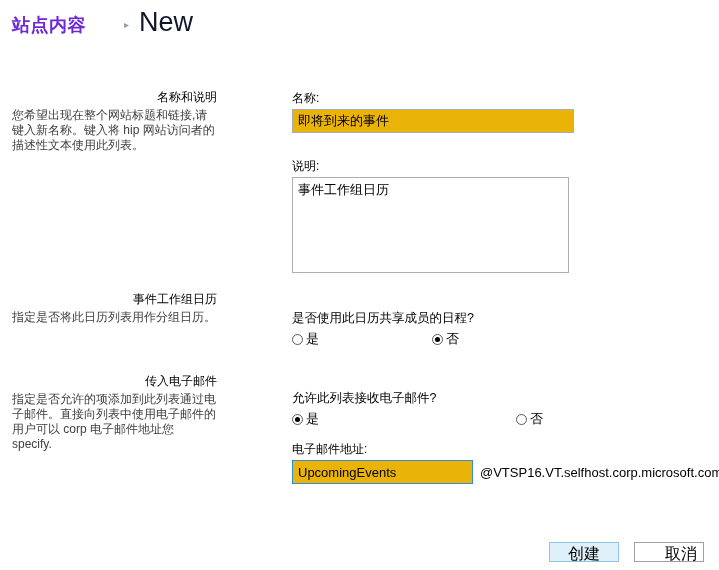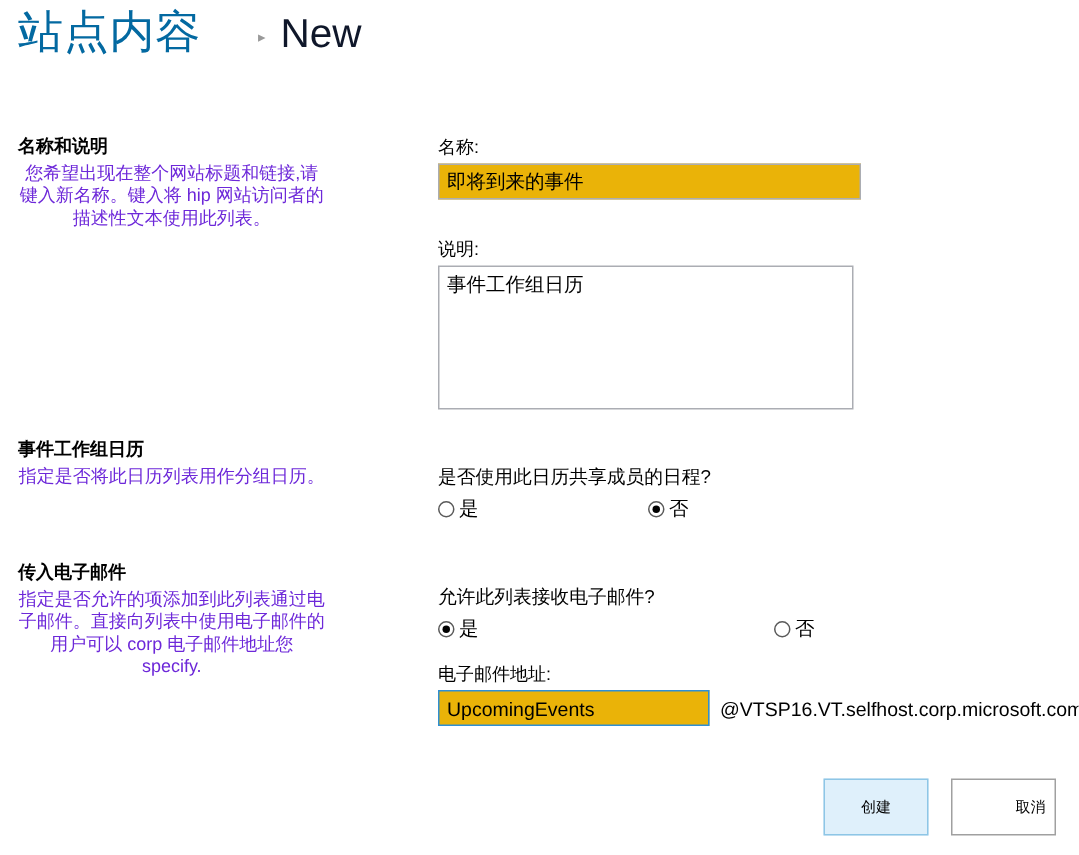--- a/index.html
+++ b/index.html
@@ -20,23 +20,23 @@
   
   #breadcrumb {
     position: absolute;
     left: 12px;
     top: 6px;
     height: 48px;
     display: flex;
     align-items: baseline;
   }
   #site-title {
-    font-size: 30px;
-    font-weight: normal;
-    color: #0369a1;
+    font-size: 18px;
+    font-weight: bold;
+    color: #6d28d9;
     letter-spacing: 0.5px;
     line-height: 32px;
   }
   #crumb-sep {
     margin: 0 10px 0 38px;
     color: #9a9a9a;
     font-size: 10px;
     line-height: 32px;
     position: relative;
     top: -3px;
@@ -51,31 +51,31 @@
   
   .section {
     position: absolute;
   }
   .left-col {
     width: 205px;
     left: 12px;
   }
   .sec-heading {
     font-size: 12px;
-    font-weight: bold;
+    font-weight: normal;
     color: #000000;
     margin: 0 0 3px 0;
     line-height: 15px;
+    text-align: right;
   }
   .sec-desc {
     font-size: 12px;
-    color: #6d28d9;
+    color: #404040;
     line-height: 15px;
     margin: 0;
-    text-align: center;
   }
 
   .right-col {
     left: 292px;
   }
   .field-label {
     font-size: 12px;
     color: #000000;
     line-height: 16px;
     margin: 0 0 3px 0;
@@ -181,26 +181,27 @@
     left: 0;
     top: 519px;
     width: 719px;
     display: flex;
     justify-content: flex-end;
     padding-right: 15px;
     box-sizing: border-box;
   }
   .btn {
     font-family: "Liberation Sans", "DejaVu Sans", sans-serif;
-    font-size: 10px;
-    height: 38px;
+    font-size: 16px;
+    height: 20px;
     box-sizing: border-box;
     cursor: pointer;
     border-radius: 0;
     outline: none;
+    margin-top: 23px;
   }
   #create-button {
     width: 70px;
     background: #dff0fb;
     border: 1px solid #8ec6e6;
     color: #000000;
     margin-right: 15px;
   }
   #cancel-button {
     width: 70px;

